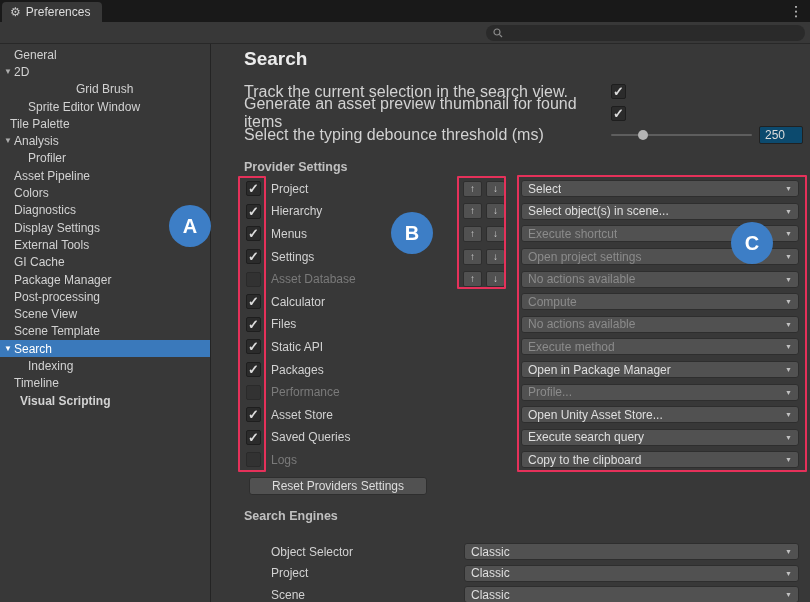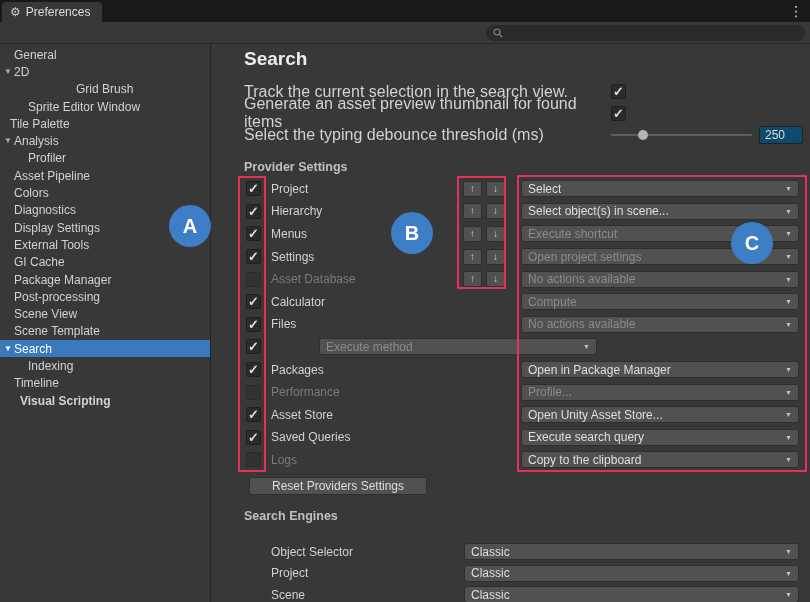--- a/index.html
+++ b/index.html
@@ -280,20 +280,21 @@
           <span class="checkbox checked"></span>
           <span class="p-label">Files</span>
           <span class="arrows"></span>
           <div class="dropdown muted-dd">
             <span class="dd-label">No actions available</span>
             <span class="dd-arrow">▼</span>
           </div>
         </div>
         <div class="provider-row">
           <span class="checkbox checked"></span>
+          <span class="p-label">Static API</span>
           <span class="arrows"></span>
           <div class="dropdown muted-dd">
             <span class="dd-label">Execute method</span>
             <span class="dd-arrow">▼</span>
           </div>
         </div>
         <div class="provider-row">
           <span class="checkbox checked"></span>
           <span class="p-label">Packages</span>
           <span class="arrows"></span>

